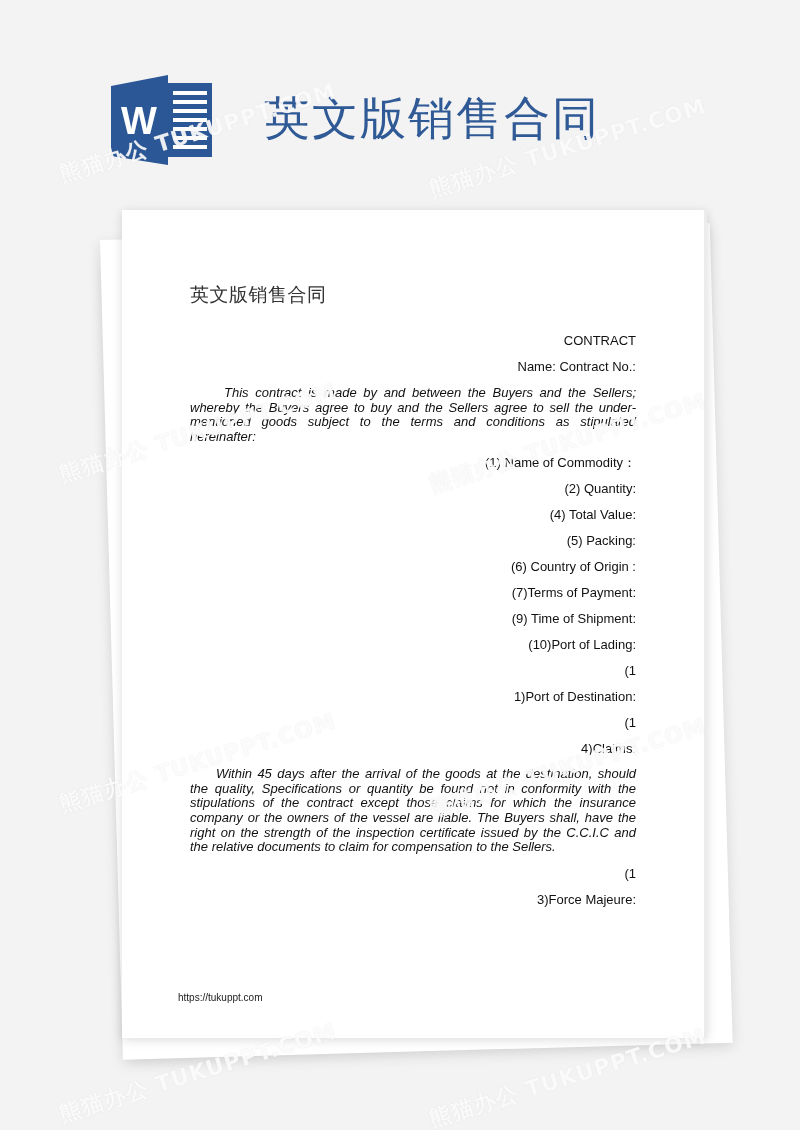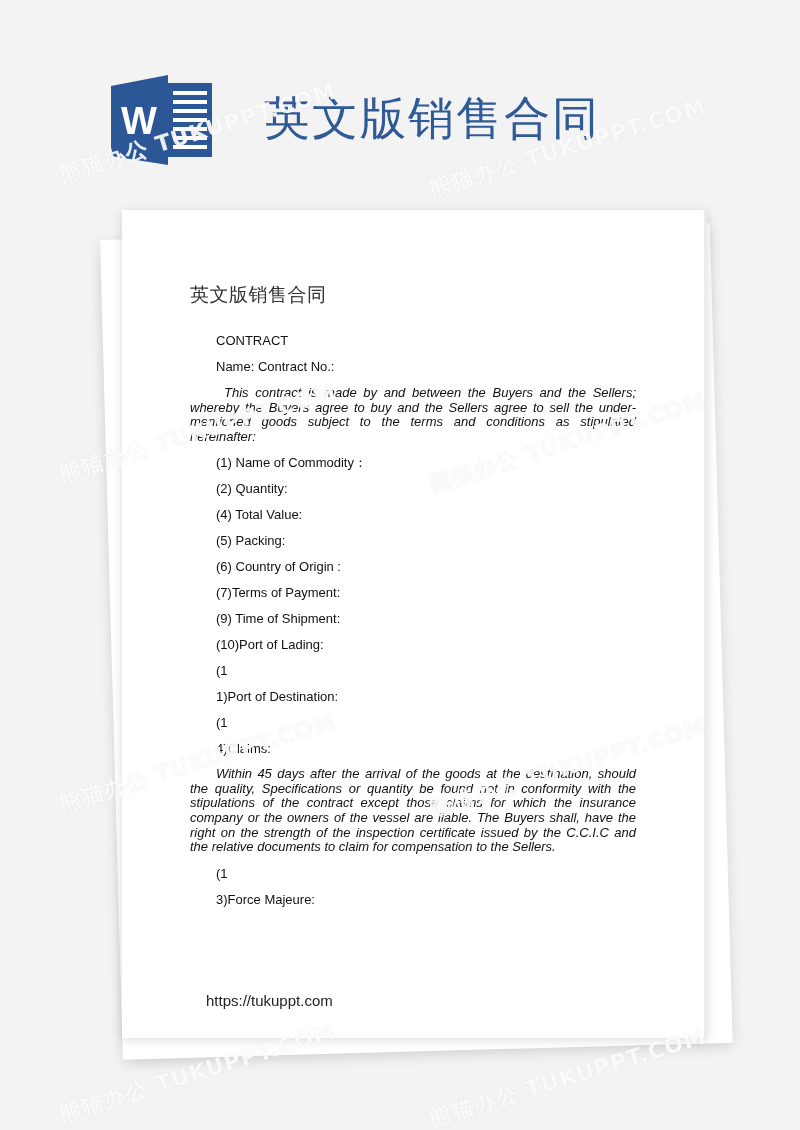--- a/index.html
+++ b/index.html
@@ -51,31 +51,31 @@
 
     .doc-title {
       position: absolute; left: 68px; top: 72px;
       font-size: 19px; color: #333; font-family: "DejaVu Sans", sans-serif;
       letter-spacing: 0.5px;
     }
     .doc-body {
       position: absolute; left: 68px; top: 118px; width: 446px;
       font-size: 13px; color: #111; line-height: 26px;
     }
-    .doc-line { padding-left: 26px; height: 26px; white-space: nowrap; }
+    .doc-line { padding-left: 26px; height: 26px; white-space: nowrap; text-align: right; }
     .doc-para {
       text-align: justify; text-indent: 34px;
       line-height: 14.7px; margin: 6px 0 5px 0;
       hyphens: manual;
       font-style: italic;
     }
     .doc-para.p2 { text-indent: 26px; margin-top: 5px; margin-bottom: 6px; }
     .doc-footer {
-      position: absolute; left: 84px; top: 782px;
-      font-size: 15px; color: #222;
+      position: absolute; left: 56px; top: 782px;
+      font-size: 10px; color: #222;
     }
   </style>
 </head>
 <body>
 
 <div class="stage">
 
   <svg class="word-icon" viewBox="0 0 104 92">
     <rect x="58" y="9" width="44" height="74" fill="#2b5797"></rect>
     <g fill="#ffffff">

